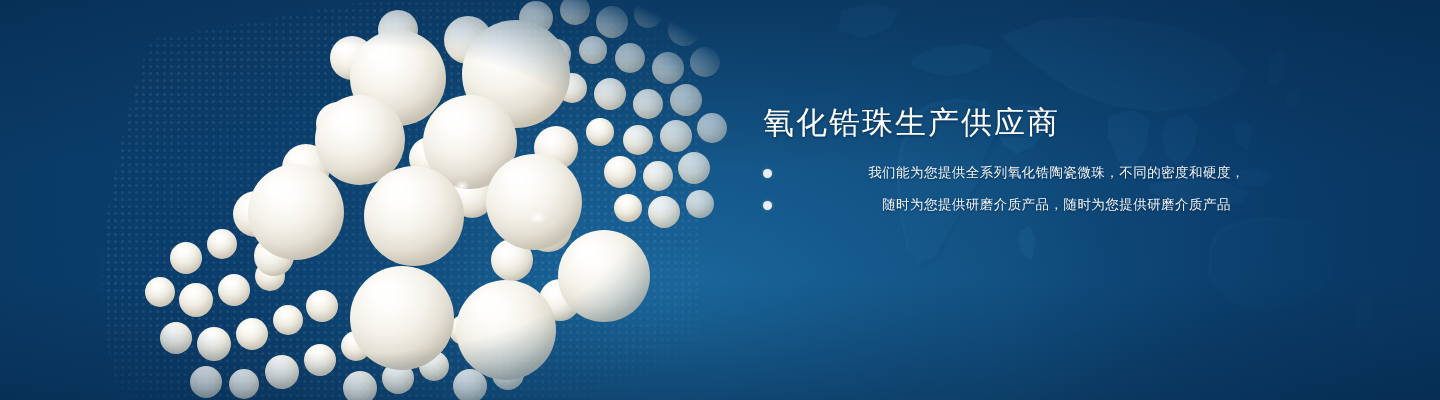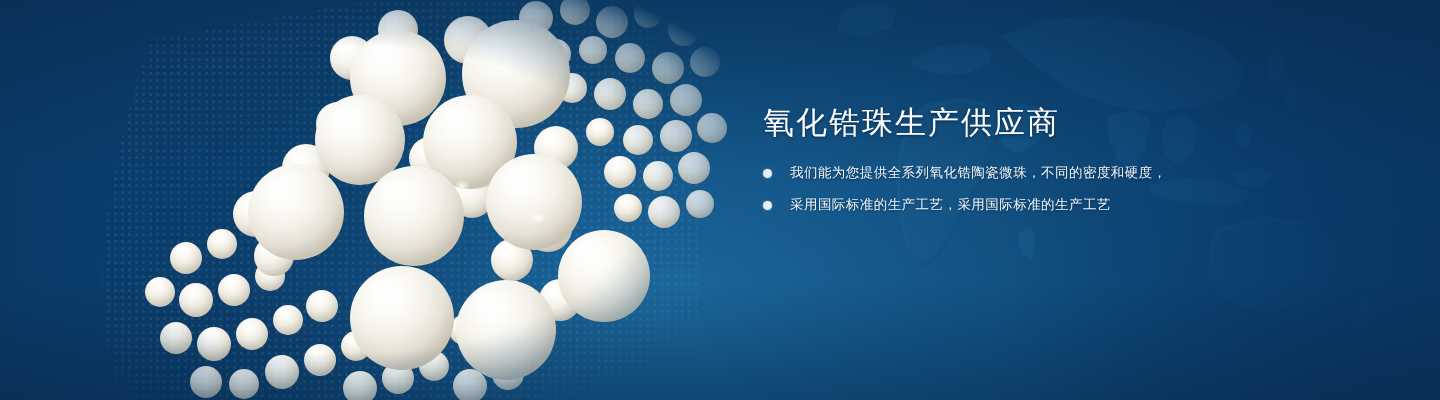--- a/index.html
+++ b/index.html
@@ -86,21 +86,21 @@
   }
   .bullet:last-child{margin-bottom:0;}
   .dot{
     position:absolute;
     left:0; top:7px;
     width:9px; height:9px;
     border-radius:50%;
     background:#e9eef2;
     box-shadow:0 0 3px rgba(255,255,255,0.35);
   }
-  .bullet-line{display:block;}
+  .bullet-line{display:block;text-align:center;}
 </style>
 </head>
 <body>
 
 <div class="banner">
 
   <div class="bg-base"></div>
 
   <div class="bg-map">
     <svg width="1440" height="400" viewBox="0 0 1440 400" preserveAspectRatio="none" aria-hidden="true">
@@ -312,18 +312,18 @@
   <div class="copy">
     <h1 class="headline">氧化锆珠生产供应商</h1>
 
     <ul class="bullets">
       <li class="bullet">
         <span class="dot"></span>
         <span class="bullet-line">我们能为您提供全系列氧化锆陶瓷微珠，不同的密度和硬度，</span>
       </li>
       <li class="bullet">
         <span class="dot"></span>
-        <span class="bullet-line">采用国际标准的生产工艺，采用国际标准的生产工艺</span>
+        <span class="bullet-line">随时为您提供研磨介质产品，随时为您提供研磨介质产品</span>
       </li>
     </ul>
   </div>
 
 </div>
 
 </body></html>

